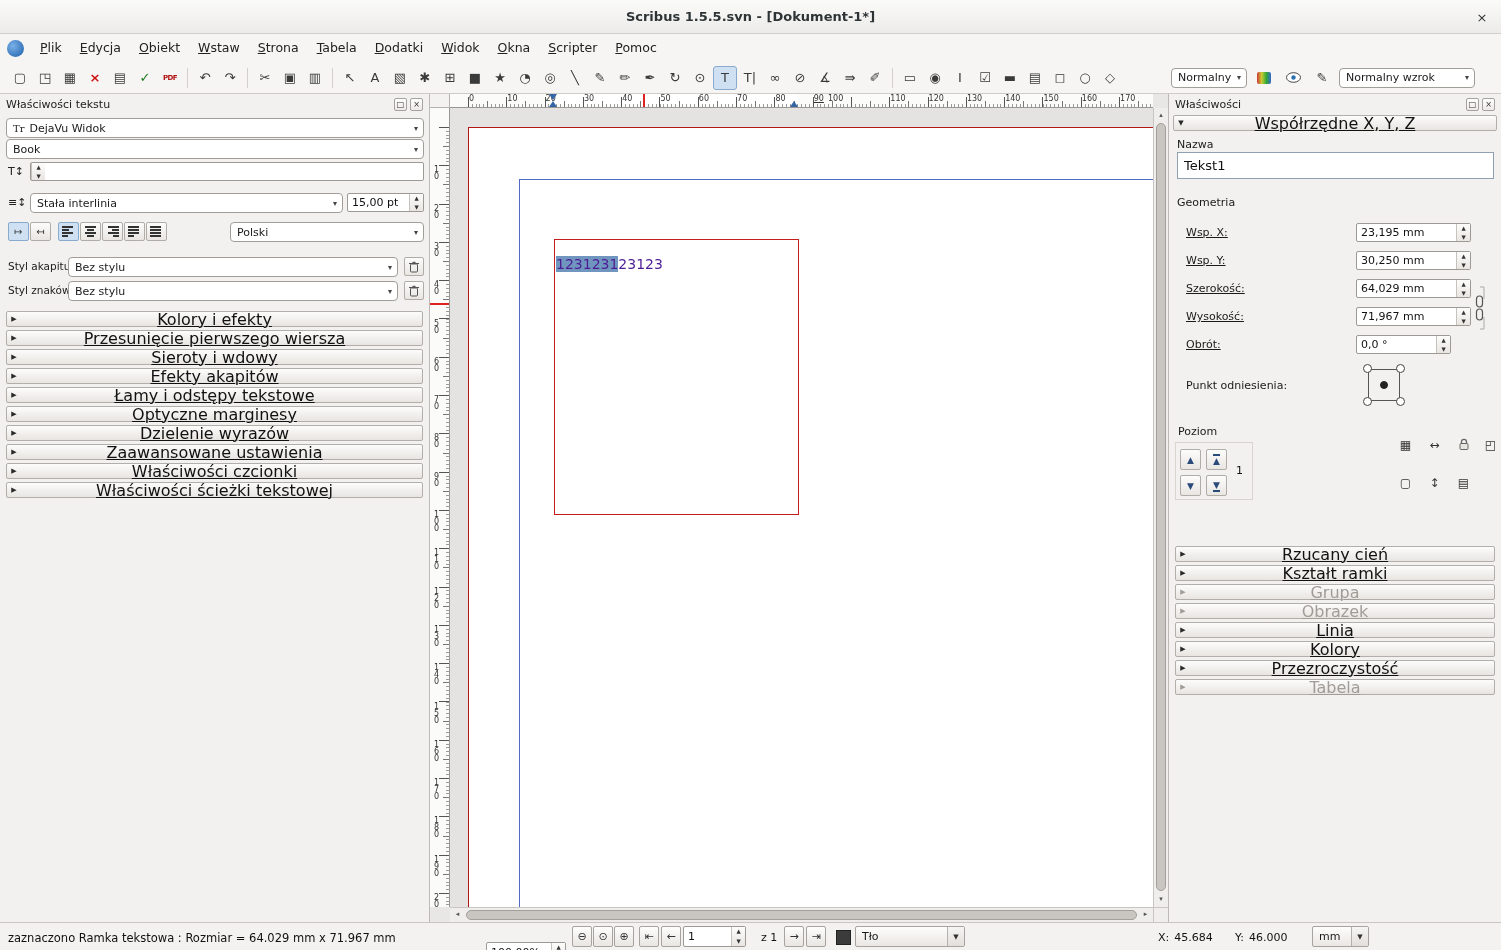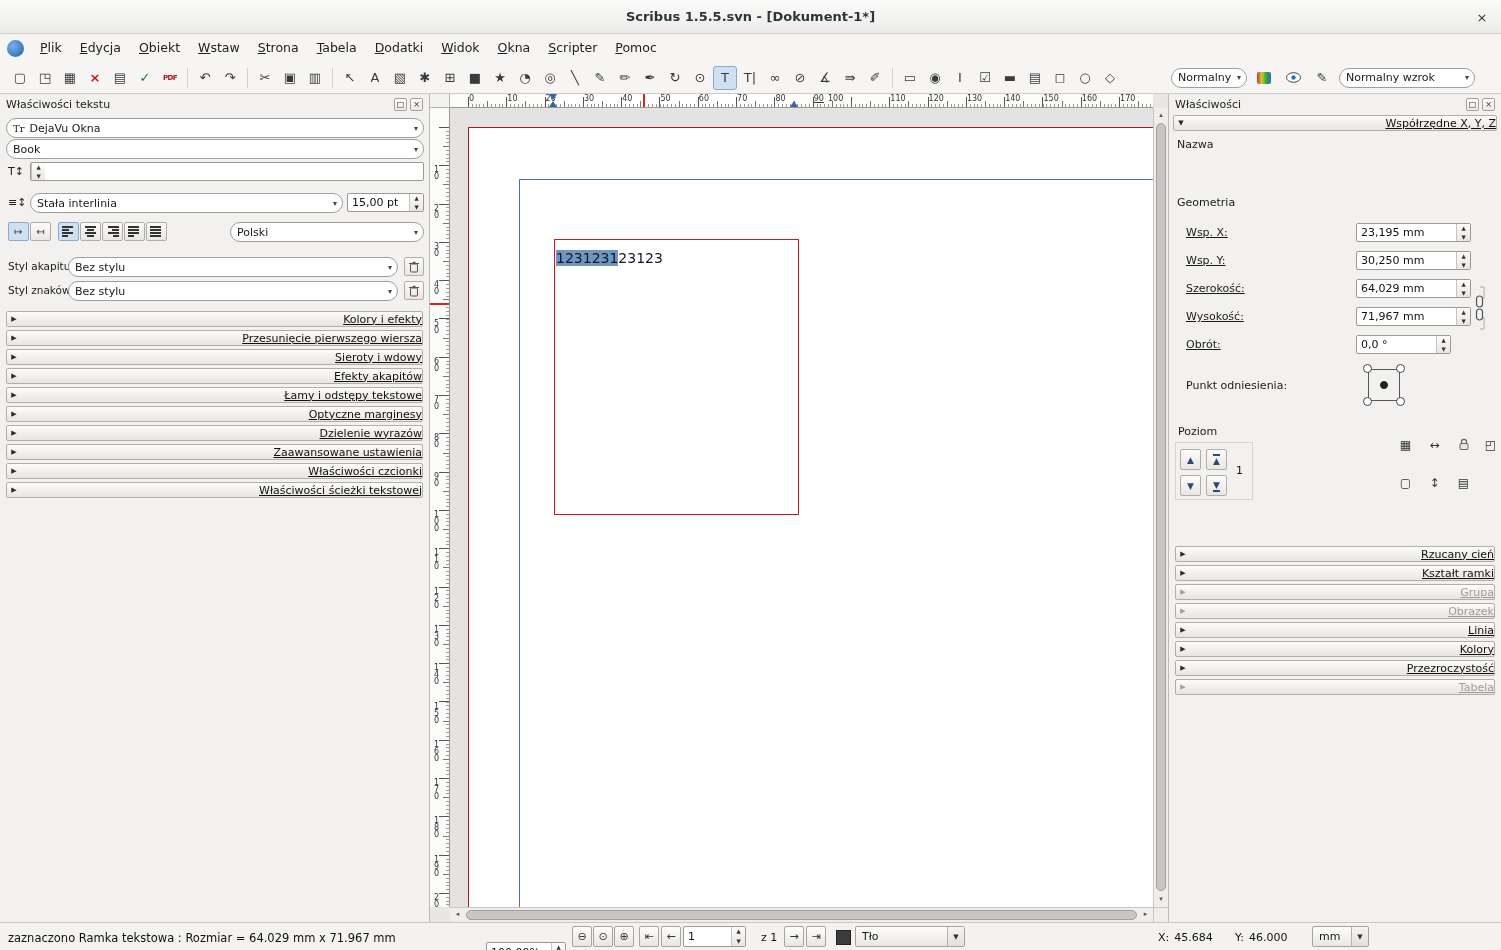--- a/index.html
+++ b/index.html
@@ -23,42 +23,42 @@
 .tb-left{display:flex;align-items:center;gap:1px;}
 .tb-btn{width:24px;height:24px;display:flex;align-items:center;justify-content:center;font-size:13px;color:#3a3a3a;border:1px solid transparent;border-radius:3px;flex:0 0 auto;}
 .tb-btn.pressed{background:#cfe0f2;border-color:#88aacc;}
 .tb-sep{width:1px;height:20px;background:#d2cec9;margin:0 4px;flex:0 0 auto;}
 .tb-btn .red{color:#cc1111;font-weight:bold;}
 .tb-btn .green{color:#1a7a1a;}
 .tb-btn .pdf{font-size:7px;font-weight:bold;color:#b01212;letter-spacing:-0.5px;}
 .tb-right{margin-left:auto;display:flex;align-items:center;gap:5px;padding-right:18px;}
 .cms-icon{display:inline-block;width:14px;height:12px;border-radius:2px;background:linear-gradient(90deg,#c33,#cc3,#3a3,#36c);}
 
-.combo{height:20px;background:#fff;border:1px solid #a19d98;border-radius:10px;display:flex;align-items:center;padding:0 2px 0 6px;font-size:11px;}
+.combo{height:20px;background:#fff;border:1px solid #a19d98;border-radius:4px;display:flex;align-items:center;padding:0 2px 0 6px;font-size:11px;}
 .combo .combo-text{flex:1;white-space:nowrap;overflow:hidden;}
 .combo .combo-arrow{font-size:8px;color:#444;padding:0 3px;}
 .abs{position:absolute;}
 .spin{position:absolute;height:19px;background:#fff;border:1px solid #9d9994;border-radius:2px;display:flex;}
 .spin input{flex:1;min-width:0;border:0;outline:none;background:transparent;font-size:11px;padding:0 4px;color:#111;}
 .spin .arrows{width:14px;border-left:1px solid #c6c2bd;background:linear-gradient(#fcfcfb,#e9e6e2);display:flex;flex-direction:column;}
 .spin .arrows i{flex:1;font-size:5.5px;line-height:8px;text-align:center;color:#333;}
 
 .panel{position:absolute;top:94px;bottom:28px;background:#f2f1ef;}
 .panel.left{left:0;width:430px;border-right:1px solid #bdb9b4;}
 .panel.right{right:0;width:333px;border-left:1px solid #bdb9b4;}
 .dock-header{height:18px;display:flex;align-items:center;padding:3px 6px 0;font-size:11px;color:#222;}
 .dock-btns{margin-left:auto;display:flex;gap:3px;}
 .dock-btn{width:13px;height:13px;border:1px solid #a5a19c;background:linear-gradient(#fff,#eceae7);font-size:8px;line-height:10px;text-align:center;color:#333;border-radius:2px;padding:0;}
 .panel-body{position:absolute;left:0;right:0;top:18px;bottom:0;}
 .plabel{position:absolute;font-size:11px;color:#1a1a1a;white-space:nowrap;}
 .flabel{position:absolute;font-size:11px;color:#1a1a1a;text-decoration:underline;white-space:nowrap;}
 .slabel{position:absolute;font-size:10.5px;color:#1a1a1a;white-space:nowrap;}
 .sec{position:relative;height:16px;border:1px solid #b2aeaa;border-radius:2px;background:linear-gradient(#fcfcfb,#e8e5e1);display:flex;align-items:center;margin:0 0 3px;}
 .sec .tri{width:14px;text-align:center;font-size:7px;color:#2a2a2a;}
-.sec .lbl{position:absolute;left:0;right:0;text-align:right;font-size:11px;text-decoration:underline;color:#111;}
+.sec .lbl{position:absolute;left:0;right:0;text-align:center;font-size:16px;text-decoration:underline;color:#111;}
 .sec.disabled .lbl{color:#a09c97;}
 .sec.disabled .tri{color:#a09c97;}
 .al-btn{position:relative;width:21px;height:19px;border:1px solid #b0aca7;border-radius:2px;background:linear-gradient(#fcfcfb,#e9e6e2);display:inline-flex;align-items:center;justify-content:center;font-size:10px;color:#333;margin-right:1px;}
 .al-btn.pressed{background:#cfe0f2;border-color:#88aacc;}
 .al-lines{display:flex;flex-direction:column;gap:1.5px;width:13px;}
 .al-lines i{display:block;height:1.5px;background:#333;}
 .font-tr{font-family:"DejaVu Serif","Liberation Serif",serif;font-size:10px;margin-right:5px;color:#222;}
 .trash-btn{position:absolute;width:20px;height:19px;border:1px solid #b0aca7;border-radius:2px;background:linear-gradient(#fcfcfb,#e9e6e2);display:flex;align-items:center;justify-content:center;}
 .tool-ic{position:absolute;font-size:11px;color:#222;}
 
@@ -86,21 +86,21 @@
 .frame-strip{position:absolute;left:103px;width:245px;top:0;bottom:0;background:#fff;}
 .indent{position:absolute;width:0;height:0;border-left:4px solid transparent;border-right:4px solid transparent;}
 .ind-bl{left:99px;bottom:0;border-bottom:6px solid #3465a4;}
 .ind-br{left:340px;bottom:0;border-bottom:6px solid #3465a4;}
 .ind-tl{left:99px;top:0;border-top:6px solid #3465a4;}
 .hmouse{position:absolute;left:193px;top:0;bottom:0;width:2px;background:#dd2222;}
 .vmouse{position:absolute;top:195px;left:0;right:0;height:2px;background:#dd2222;}
 .scroll{position:absolute;left:20px;top:14px;width:703px;height:799px;overflow:hidden;background:#e4e3e1;}
 .page{position:absolute;left:18px;top:19px;width:800px;height:1100px;background:#fff;border:1px solid #b21717;box-shadow:2px 2px 0 rgba(0,0,0,.12);}
 .margins{position:absolute;left:50px;top:51px;right:0;bottom:0;border-left:1px solid #5268c4;border-top:1px solid #5268c4;pointer-events:none;}
-.text-frame{position:absolute;left:85px;top:111px;width:245px;height:276px;border:1px solid #c51d1d;font-size:14px;line-height:17px;padding:10px 1px;color:#0f172a;white-space:nowrap;overflow:hidden;}
+.text-frame{position:absolute;left:85px;top:111px;width:245px;height:276px;border:1px solid #c51d1d;font-size:14px;line-height:17px;padding:16px 1px;color:#4c1d95;white-space:nowrap;overflow:hidden;}
 .text-frame .sel{background:#7096bf;}
 
 .vscroll{position:absolute;left:723px;top:14px;width:15px;height:799px;background:#efeeec;border-left:1px solid #c9c5c1;}
 .hscroll{position:absolute;left:20px;top:813px;width:703px;height:15px;background:#efeeec;border-top:1px solid #c9c5c1;}
 .sb-corner{position:absolute;left:723px;top:813px;width:15px;height:15px;background:#efeeec;border-top:1px solid #c9c5c1;border-left:1px solid #c9c5c1;}
 .sb-btn{position:absolute;font-size:7px;color:#555;text-align:center;}
 .vscroll .sb-btn{left:0;right:0;height:13px;line-height:13px;}
 .vscroll .up{top:1px}.vscroll .down{bottom:1px}
 .vthumb{position:absolute;left:2px;right:2px;top:15px;height:768px;background:#c9c6c2;border:1px solid #a39f9a;border-radius:6px;}
 .hscroll .sb-btn{top:0;bottom:0;width:13px;line-height:13px;}
@@ -307,21 +307,21 @@
   <div class="dock-header">
     <span>Właściwości tekstu</span>
     <span class="dock-btns">
       <button class="dock-btn">□</button>
       <button class="dock-btn">×</button>
     </span>
   </div>
   <div class="panel-body">
     <div class="combo abs" style="left:6px;top:6px;width:418px">
       <span class="font-tr">Tr</span>
-      <span class="combo-text">DejaVu Okna</span>
+      <span class="combo-text">DejaVu Widok</span>
       <span class="combo-arrow">▾</span>
     </div>
     <div class="combo abs" style="left:6px;top:27px;width:418px">
       <span class="combo-text">Book</span>
       <span class="combo-arrow">▾</span>
     </div>
 
     <span class="tool-ic" style="left:8px;top:53px">T↕</span>
     <div class="spin" style="left:30px;top:50px;width:394px">
       <span class="arrows">
@@ -575,20 +575,21 @@
       <button class="dock-btn">□</button>
       <button class="dock-btn">×</button>
     </span>
   </div>
   <div class="panel-body">
     <div class="sec" style="position:absolute;left:4px;right:4px;top:3px">
       <span class="tri">▼</span>
       <span class="lbl">Współrzędne X, Y, Z</span>
     </div>
     <span class="plabel" style="left:8px;top:26px">Nazwa</span>
+    <input class="name-input" value="Tekst1" style="">
     <span class="plabel" style="left:8px;top:84px">Geometria</span>
 
     <span class="flabel" style="left:17px;top:114px">Wsp. X:</span>
     <div class="spin" style="left:187px;top:111px;width:115px">
       <input value="23,195 mm" style="">
       <span class="arrows">
           <i>▲</i>
           <i>▼</i>
         </span>
     </div>

